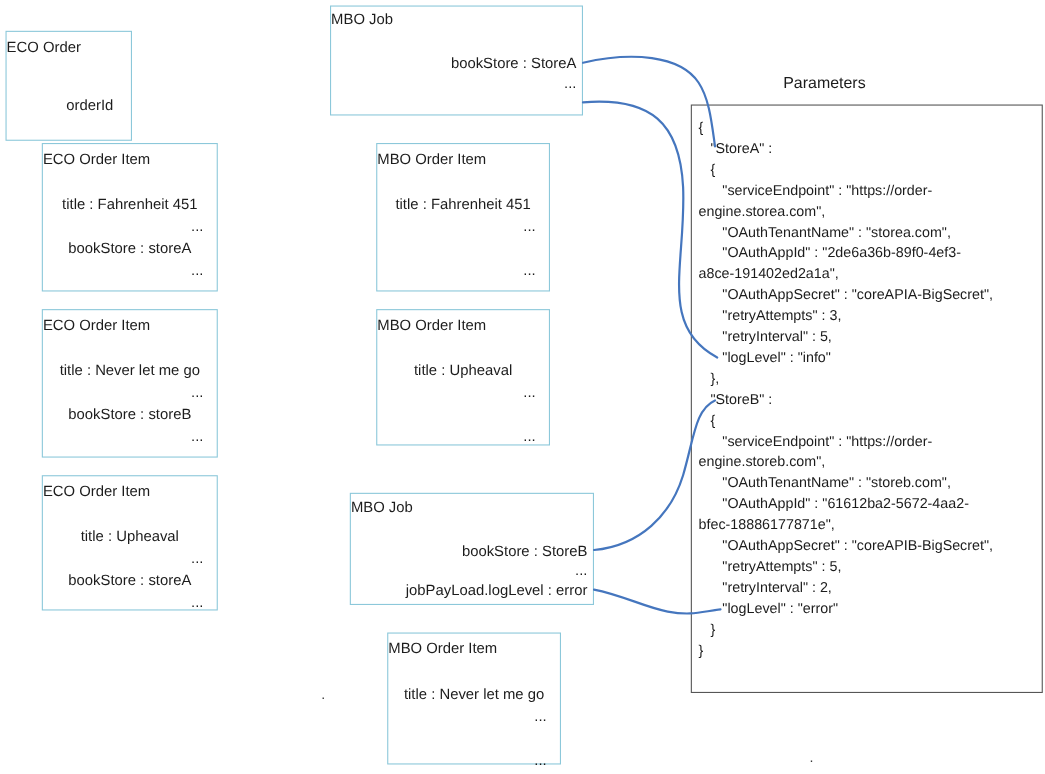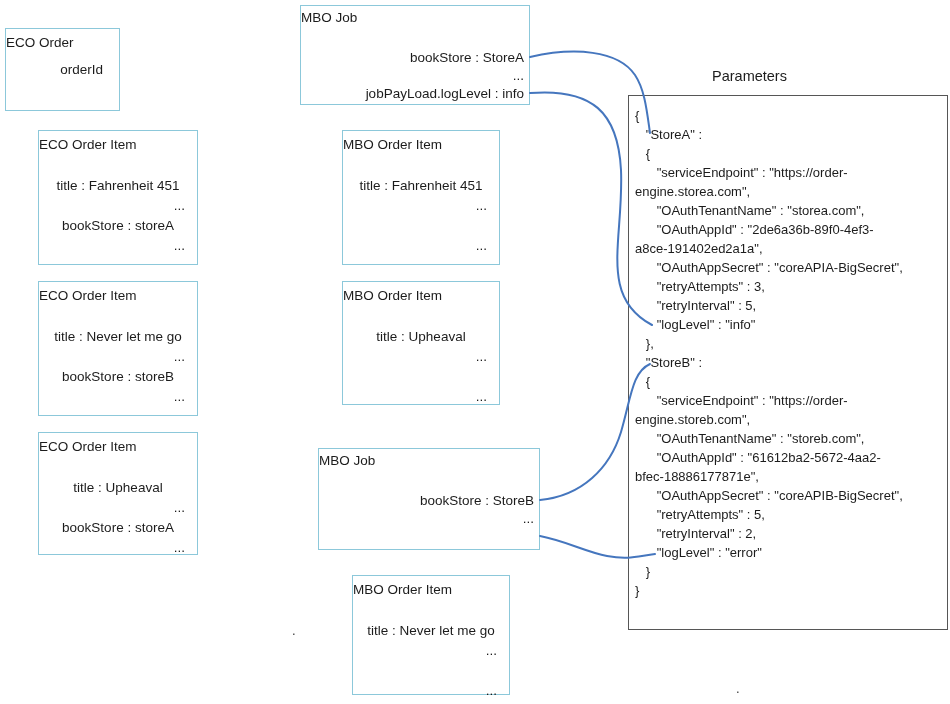--- a/index.html
+++ b/index.html
@@ -24,21 +24,21 @@
     padding-top:6px;
     height:25px;
     line-height:16px;
     white-space:pre;
   }
   .item .lines { margin-top:20px; }
   .item .line  { height:20px; line-height:20px; white-space:pre; }
   .job  .box-title { padding-top:4px; height:23px; }
   .job  .lines { margin-top:20px; }
   .job  .line  { height:18px; line-height:17px; text-align:right; padding-right:5px; white-space:pre; }
-  .order .lines { margin-top:6px; }
+  .order .lines { margin-top:32px; }
   .order .line  { height:20px; line-height:20px; text-align:right; padding-right:16px; white-space:pre; }
   .line.c { text-align:center; }
   .line.r { text-align:right; padding-right:12px; }
   #params-label {
     position:absolute; left:712px; top:68px;
     font-size:14.5px;
   }
   #params-box {
     position:absolute; left:628px; top:95px;
     width:320px; height:535px;
@@ -66,21 +66,21 @@
     position:absolute;
     font-size:13px;
     color:#3a3a3a;
   }
 </style>
 </head>
 <body>
 
 <div id="canvas">
 
-  <div class="box order" style="left:5px;top:28px;width:115px;height:83px">
+  <div class="box order" style="left:5px;top:28px;width:115px;height:100px">
     <div class="box-title">ECO Order</div>
     <div class="lines">
       <div class="line">orderId</div>
     </div>
   </div>
 
   <div class="box item" style="left:38px;top:130px;width:160px;height:135px">
     <div class="box-title">ECO Order Item</div>
     <div class="lines">
       <div class="line c">title : Fahrenheit 451</div>
@@ -108,21 +108,20 @@
       <div class="line c">bookStore : storeA</div>
       <div class="line r">...</div>
     </div>
   </div>
 
   <div class="box job" style="left:300px;top:5px;width:230px;height:100px">
     <div class="box-title">MBO Job</div>
     <div class="lines">
       <div class="line">bookStore : StoreA</div>
       <div class="line">...</div>
-      <div class="line">jobPayLoad.logLevel : info</div>
     </div>
   </div>
 
   <div class="box item" style="left:342px;top:130px;width:158px;height:135px">
     <div class="box-title">MBO Order Item</div>
     <div class="lines">
       <div class="line c">title : Fahrenheit 451</div>
       <div class="line r">...</div>
       <div class="line"></div>
       <div class="line r">...</div>
@@ -137,20 +136,21 @@
       <div class="line"></div>
       <div class="line r">...</div>
     </div>
   </div>
 
   <div class="box job" style="left:318px;top:448px;width:222px;height:102px">
     <div class="box-title">MBO Job</div>
     <div class="lines">
       <div class="line">bookStore : StoreB</div>
       <div class="line">...</div>
+      <div class="line">jobPayLoad.logLevel : error</div>
     </div>
   </div>
 
   <div class="box item" style="left:352px;top:575px;width:158px;height:120px">
     <div class="box-title">MBO Order Item</div>
     <div class="lines">
       <div class="line c">title : Never let me go</div>
       <div class="line r">...</div>
       <div class="line"></div>
       <div class="line r">...</div>

